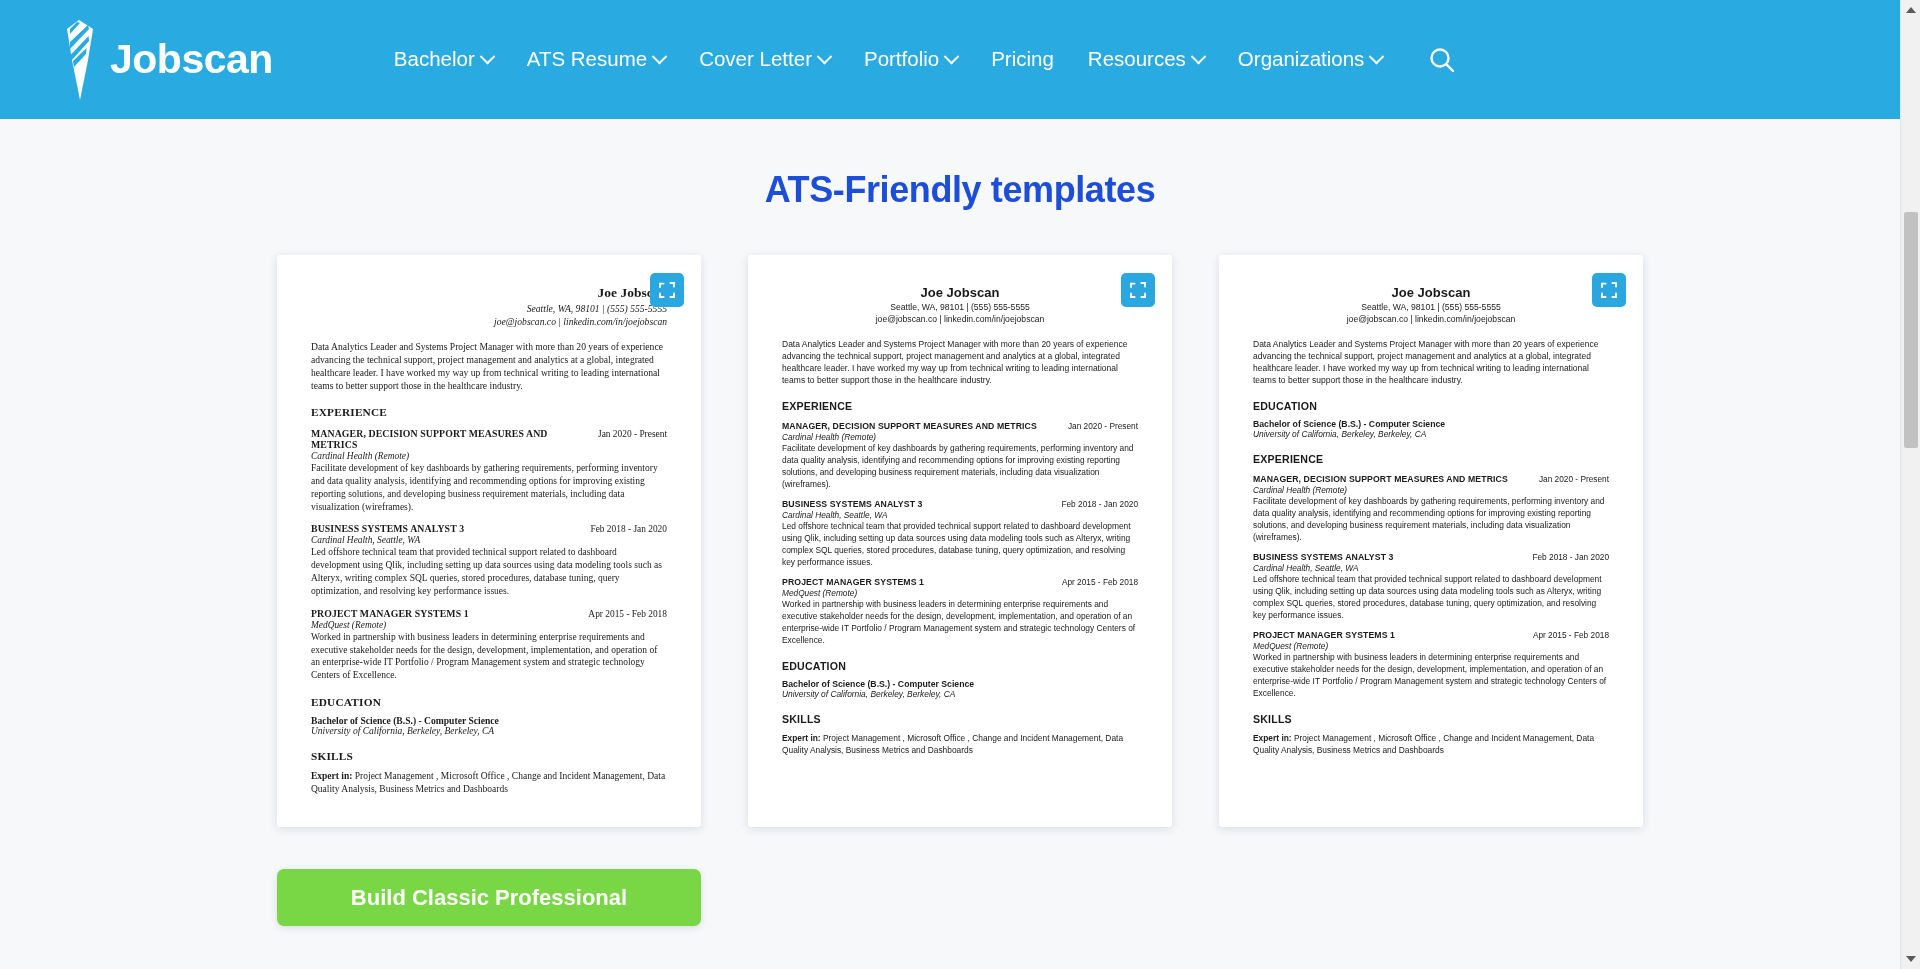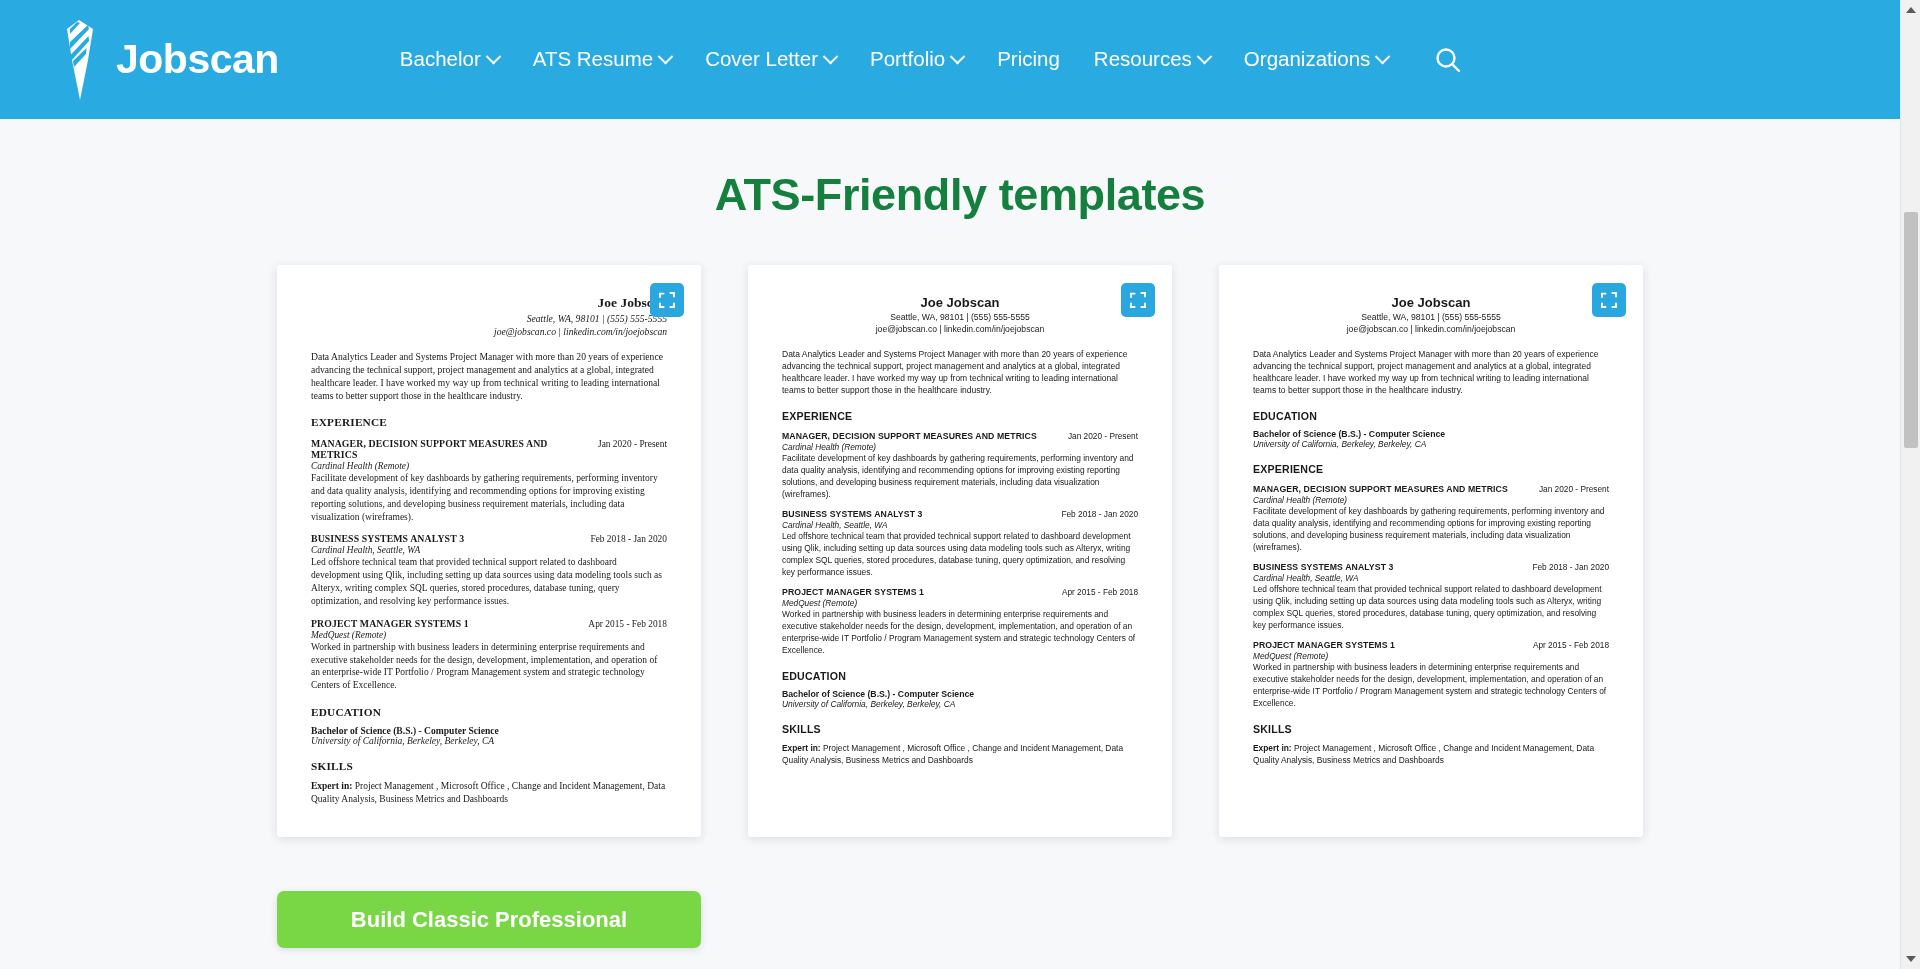--- a/index.html
+++ b/index.html
@@ -13,21 +13,21 @@
   
   .header {
     height: 119px;
     background: #29abe2;
     display: flex;
     align-items: center;
     padding: 0 0 0 58px;
     position: relative;
     z-index: 10;
   }
-  .brand { display: flex; align-items: center; gap: 14px; flex: 0 0 auto; justify-content: space-between; }
+  .brand { display: flex; align-items: center; gap: 8px; flex: 0 0 auto; justify-content: space-between; }
   .logo-mark { width: 44px; height: 80px; flex: 0 0 auto; }
   .brand-name {
     color: #ffffff;
     font-size: 41px;
     font-weight: bold;
     letter-spacing: -0.5px;
     line-height: 1;
   }
 
   .nav {
@@ -92,23 +92,23 @@
     height: 60px;
     line-height: 60px;
     cursor: pointer;
     font-family: inherit;
   }
 
   
   .main { padding-top: 28px; }
   .page-title {
     text-align: center;
-    font-size: 45px;
+    font-size: 36px;
     font-weight: bold;
-    color: #15803d;
+    color: #1d4ed8;
     letter-spacing: -0.4px;
     margin-top: 22px;
   }
 
   .cards-row {
     display: flex;
     justify-content: center;
     gap: 47px;
     margin-top: 44px;
   }
@@ -166,21 +166,21 @@
   .sans .r-degree { font-size: 8.7px; font-weight: bold; margin-top: 7px; }
   .sans .r-school { font-size: 8.4px; font-style: italic; }
   .sans .r-skills { font-size: 8.4px; line-height: 1.4; margin-top: 8px; }
   .sans .r-skills b { font-weight: bold; }
 
   .r-edublock { margin-top: 2px; }
 
   .build-btn {
     display: block;
     width: 100%;
-    margin-top: 54px;
+    margin-top: 42px;
     height: 57px;
     background: #79d645;
     border: none;
     border-radius: 7px;
     color: #ffffff;
     font-size: 22px;
     font-weight: bold;
     cursor: pointer;
     font-family: inherit;
     box-shadow: 0 2px 7px rgba(25,40,70,0.13);

